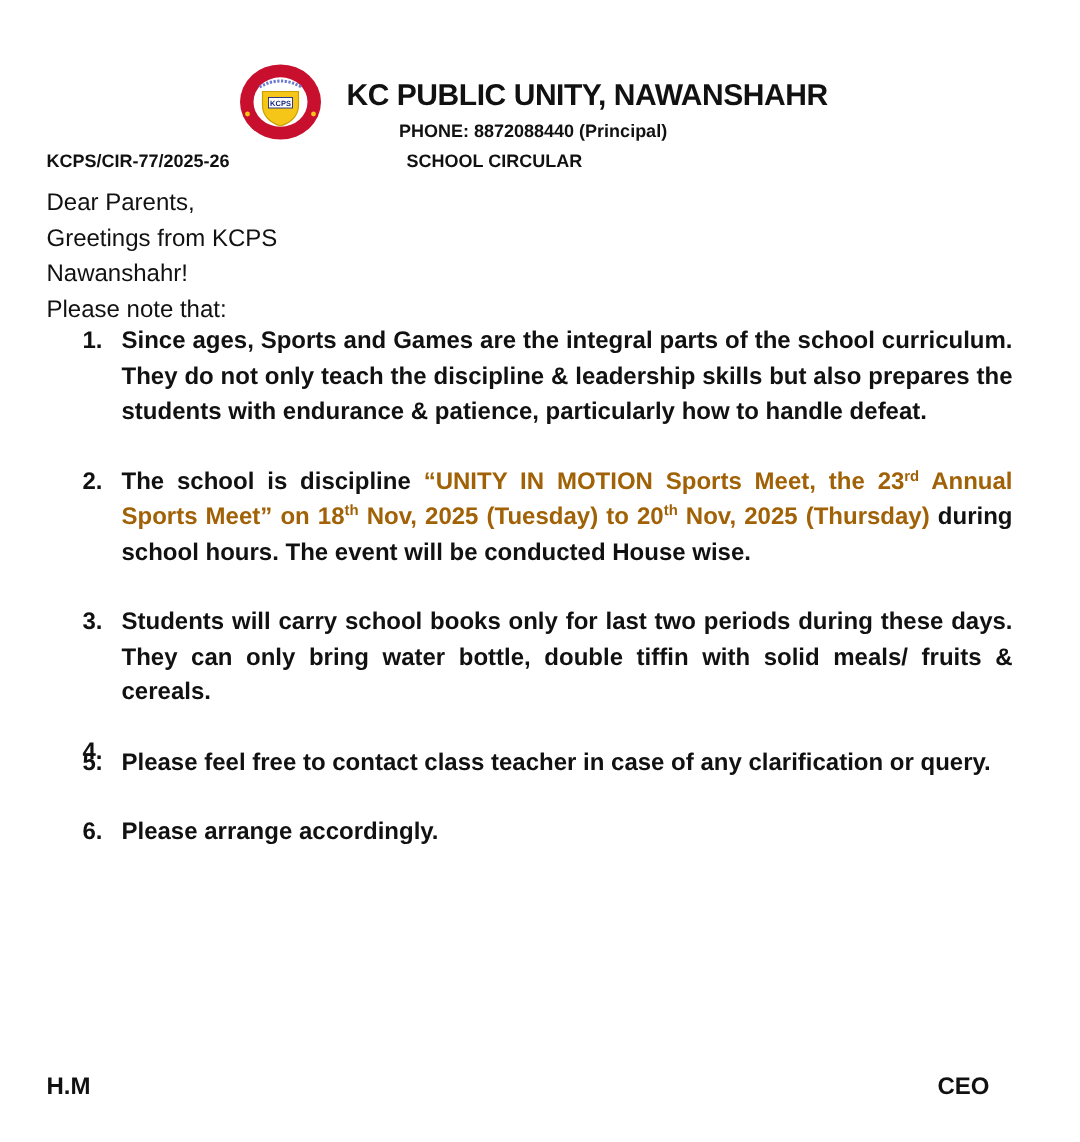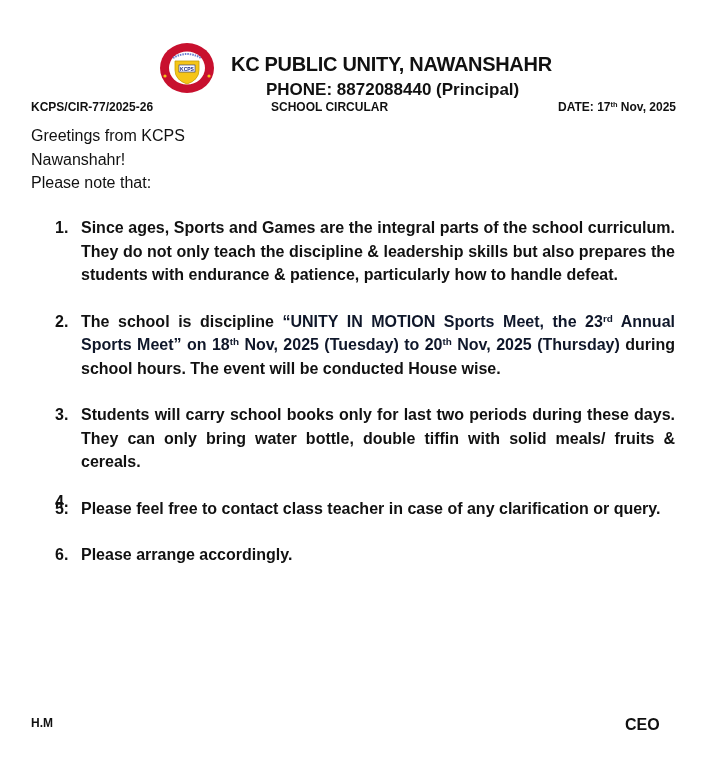--- a/index.html
+++ b/index.html
@@ -34,21 +34,21 @@
       top: 53px;
       font-size: 20px;
       font-weight: bold;
       letter-spacing: -0.3px;
       white-space: nowrap;
     }
     .phone {
       position: absolute;
       left: 266px;
       top: 80px;
-      font-size: 17px;
+      font-size: 12px;
       font-weight: bold;
       white-space: nowrap;
     }
     .ref-row {
       position: absolute;
       left: 31px;
       top: 100px;
       width: 645px;
       height: 22px;
       font-size: 12px;
@@ -85,33 +85,33 @@
     .point {
       position: relative;
       padding-left: 50px;
       text-align: justify;
     }
     .point .num {
       position: absolute;
       left: 24px;
       top: 0;
     }
-    .red { color: #0f172a; }
+    .red { color: #a16207; }
     .p1 { margin-top: 0; }
     .p2 { margin-top: 23px; }
     .p3 { margin-top: 23px; }
     .p4 { margin-top: 16px; }
     .p5 { margin-top: 23px; }
     .p6 { margin-top: 23px; }
 
     .sign-hm {
       position: absolute;
       left: 31px;
       top: 716px;
-      font-size: 12px;
+      font-size: 16px;
       font-weight: bold;
     }
     .sign-ceo {
       position: absolute;
       left: 613px;
       top: 716px;
       font-size: 16px;
       font-weight: bold;
       margin-left: 12px;
     }
@@ -133,24 +133,24 @@
       <text x="28" y="28.6" font-size="5" font-weight="bold" text-anchor="middle" fill="#1a2a80" font-family="Liberation Sans, sans-serif">KCPS</text>
     </svg>
   </div>
 
   <div class="school-name">KC PUBLIC UNITY, NAWANSHAHR</div>
   <div class="phone">PHONE: 8872088440 (Principal)</div>
 
   <div class="ref-row">
     <span class="ref-no">KCPS/CIR-77/2025-26</span>
     <span class="circular-title">SCHOOL CIRCULAR</span>
-    <span class="date"><span>DATE: 17</span><sup>th</sup><span> Nov, 2025</span></span>
   </div>
 
   <div class="greeting">
+    <div>Dear Parents,</div>
     <div>Greetings from KCPS</div>
     <div>Nawanshahr!</div>
     <div>Please note that:</div>
   </div>
 
   <div class="points">
     <div class="point p1">
       <span class="num">1.</span>
       <span>Since ages, Sports and Games are the integral parts of the school curriculum. They do not only teach the discipline &amp; leadership skills but also prepares the students with endurance &amp; patience, particularly how to handle defeat.</span>
     </div>

